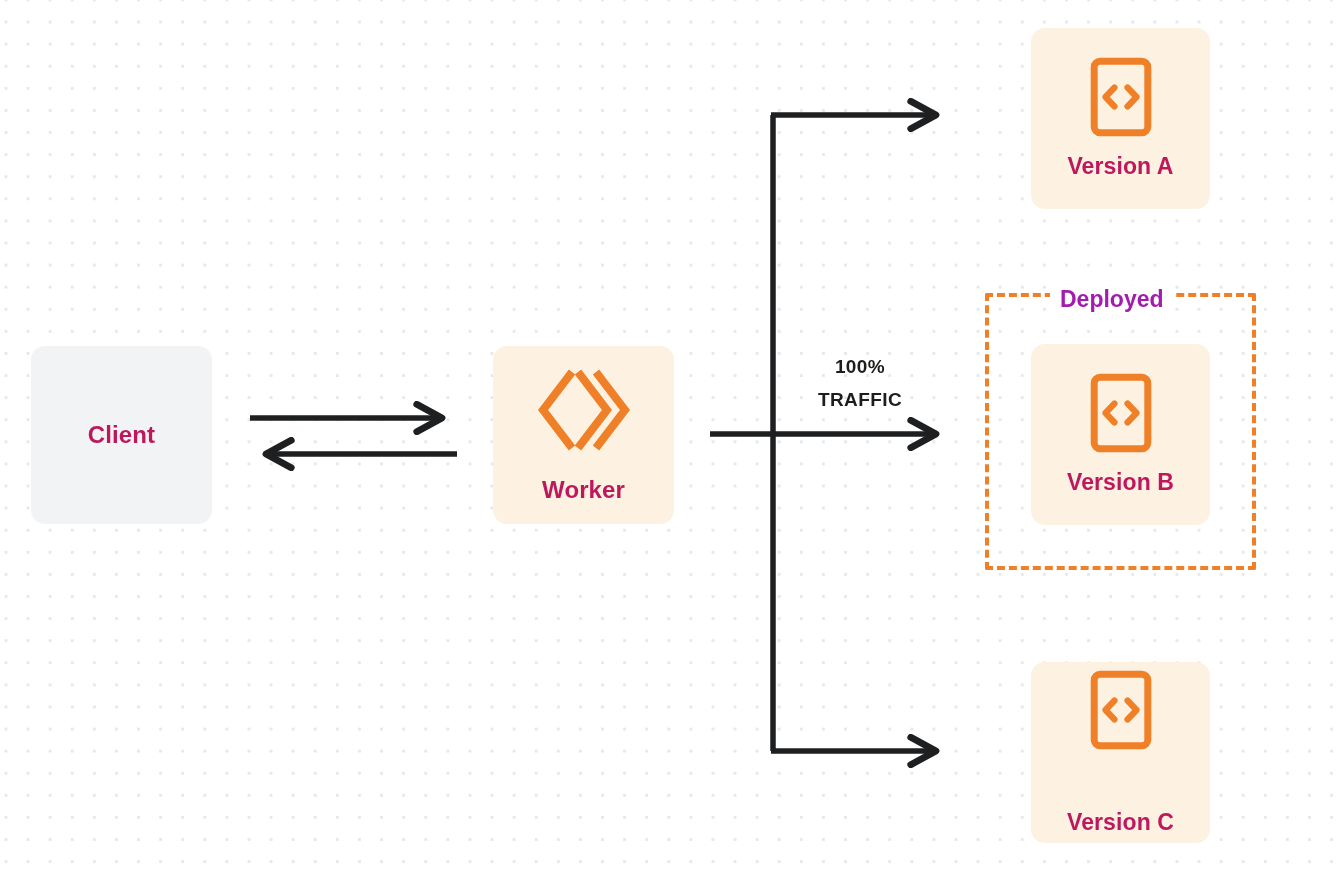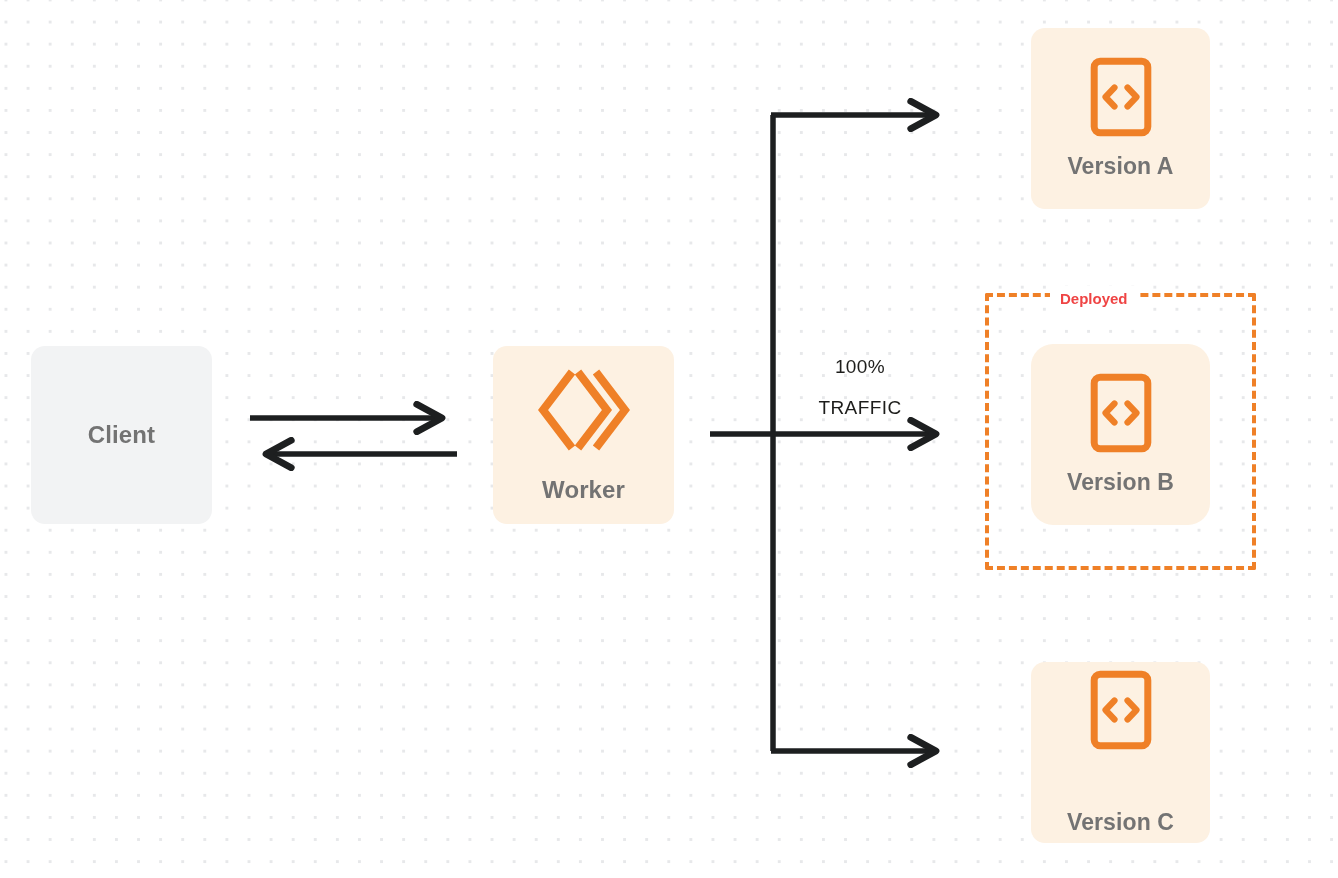--- a/index.html
+++ b/index.html
@@ -25,21 +25,21 @@
     position: absolute;
     border-radius: 14px;
     display: flex;
     flex-direction: column;
     align-items: center;
     justify-content: center;
     box-sizing: border-box;
   }
   .node-label {
     font-weight: bold;
-    color: #737373;
+    color: #be185d;
     letter-spacing: 0.1px;
     white-space: nowrap;
   }
 
   
   #client-node {
     left: 31px;
     top: 346px;
     width: 181px;
     height: 178px;
@@ -63,21 +63,21 @@
   }
 
   
   .version-node {
     width: 179px;
     height: 181px;
     background: #fdf1e2;
     left: 1031px;
   }
   #version-a-node { top: 28px; }
-  #version-b-node { top: 344px; border-radius: 22px; }
+  #version-b-node { top: 344px; }
   #version-c-node { top: 662px; gap: 43px; }
   .version-node .node-label {
     font-size: 23px;
     margin-top: 16px;
   }
 
   
   .worker-logo { width: 92px; height: 86px; display: block; }
   .code-icon  { width: 62px; height: 80px; display: block; }
 
@@ -91,22 +91,22 @@
     box-sizing: border-box;
     border: 4px dashed #ef8027;
     border-radius: 2px;
   }
   #deployed-label {
     position: absolute;
     left: 1050px;
     top: 286px;
     background: #ffffff;
     padding: 0 10px;
-    color: #ef4444;
-    font-size: 15px;
+    color: #a21caf;
+    font-size: 23px;
     font-weight: bold;
     line-height: 26px;
     white-space: nowrap;
   }
 
   
   #connectors {
     position: absolute;
     left: 0;
     top: 0;
@@ -117,26 +117,26 @@
 
   
   #traffic-label {
     position: absolute;
     left: 786px;
     top: 350px;
     width: 148px;
     text-align: center;
     color: #1d1d1b;
     font-size: 19px;
-    font-weight: normal;
+    font-weight: bold;
     line-height: 33px;
     letter-spacing: 0.4px;
   }
   #traffic-label .pct { display: block; }
-  #traffic-label .word { display: block; margin-top: 8px; }
+  #traffic-label .word { display: block; }
 </style>
 </head>
 <body>
 
 <div id="canvas">
 
   <svg id="connectors" viewBox="0 0 1338 878" xmlns="http://www.w3.org/2000/svg">
     <defs>
       <marker id="arrow-right" viewBox="0 0 10 10" refX="8.6" refY="5" markerWidth="6.2" markerHeight="6.2" orient="auto-start-reverse">
         <path d="M 1.2 1 L 8.6 5 L 1.2 9" fill="none" stroke="#1d1f20" stroke-width="2.0" stroke-linecap="round" stroke-linejoin="round"></path>

